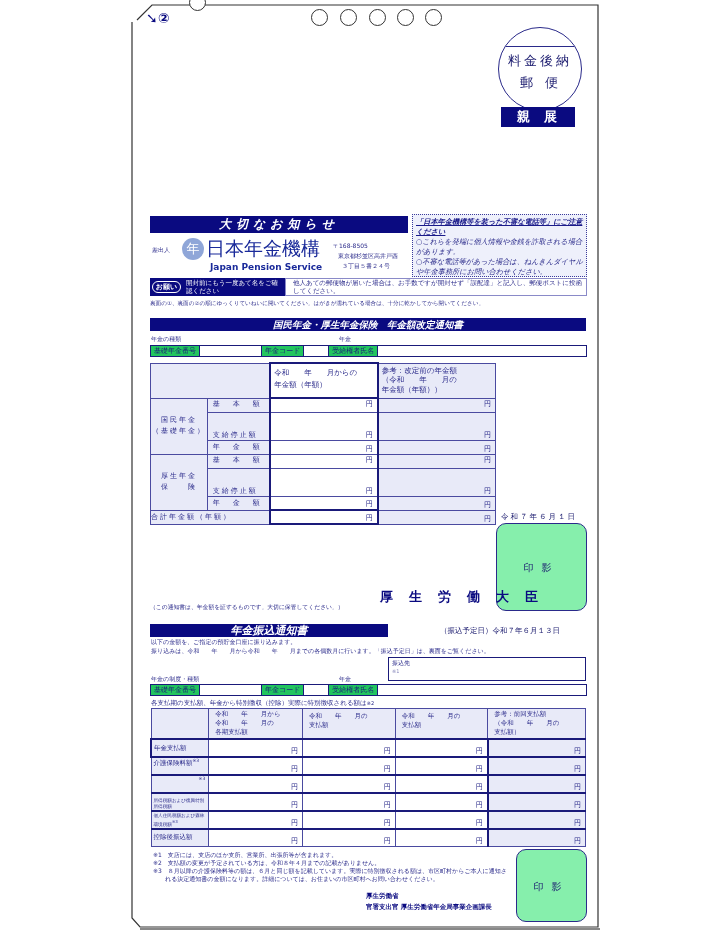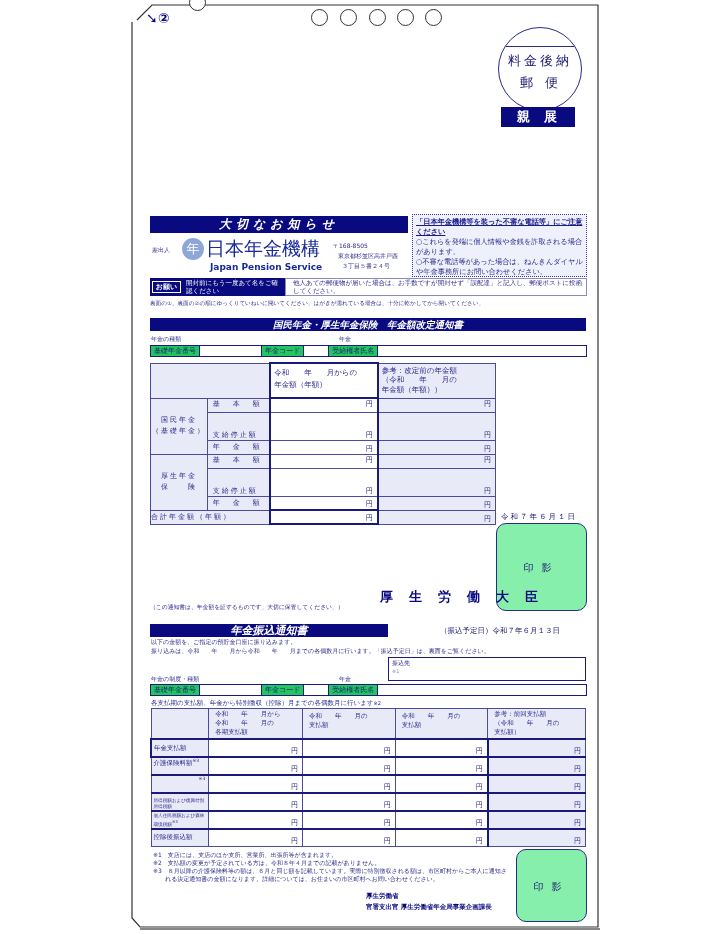--- a/index.html
+++ b/index.html
@@ -10,21 +10,21 @@
 
   .hole { position: absolute; width: 17px; height: 17px; border: 1.3px solid #333; border-radius: 50%; background: #fff; }
 
   .stamp-circle { position: absolute; left: 498px; top: 27px; width: 84px; height: 84px; border: 1.5px solid #2a2a8a; border-radius: 50%; overflow: hidden; }
   .stamp-circle .topline { position: absolute; left: 0; right: 0; top: 18px; border-top: 1.5px solid #2a2a8a; }
   .stamp-circle .l1 { position: absolute; left: 0; right: 0; top: 24px; text-align: center; font-size: 13px; letter-spacing: 3px; color: #1a1a6e; }
   .stamp-circle .l2 { position: absolute; left: 0; right: 0; top: 46px; text-align: center; font-size: 13px; letter-spacing: 12px; color: #1a1a6e; padding-left: 10px; }
   .oyaten { position: absolute; left: 501px; top: 107px; width: 74px; height: 20px; background: #0a0a80; color: #fff; font-weight: bold; font-size: 13px; text-align: center; line-height: 20px; letter-spacing: 14px; padding-left: 12px; }
 
   .banner { position: absolute; background: #0a0a80; color: #fff; font-weight: bold; text-align: center; font-style: italic; }
-  .dotbox { position: absolute; left: 412px; top: 214px; width: 175px; height: 63px; border: 1.5px dotted #3b3b9b; background: #eef0fb; padding: 2px 3px; font-size: 7.2px; line-height: 10px; color: #2a2a8a; }
+  .dotbox { position: absolute; left: 412px; top: 214px; width: 175px; height: 63px; border: 1.5px dotted #3b3b9b; background: #eef0fb; padding: 2px 3px; font-size: 7.2px; line-height: 10px; color: #2a2a8a; font-style: italic; }
   .dotbox .hd { font-weight: bold; color: #1a1a8a; text-decoration: underline; }
   .tiny { font-size: 6px; color: #2a2a8a; }
 
   .idrow { position: absolute; height: 12px; border: 1.5px solid #1a1a7a; display: flex; font-size: 7px; }
   .idrow .lab { background: #22c55e; border-right: 1.5px solid #1a1a7a; padding: 0 3px; line-height: 10px; color: #1a1a7a; white-space: nowrap; }
   .idrow .val { background: #fff; border-right: 1.5px solid #1a1a7a; }
   .idrow .val:last-child { border-right: none; }
 
   table { border-collapse: collapse; position: absolute; }
   td { font-size: 7px; color: #2a2a8a; }
@@ -74,21 +74,21 @@
 <div class="abs tiny" style="left:338px;top:252px;">東京都杉並区高井戸西</div>
 <div class="abs tiny" style="left:342px;top:262px;">３丁目５番２４号</div>
 
 <div class="dotbox">
   <div class="hd">「日本年金機構等を装った不審な電話等」にご注意ください</div>
   <div>○これらを発端に個人情報や金銭を詐取される場合があります。</div>
   <div>○不審な電話等があった場合は、ねんきんダイヤルや年金事務所にお問い合わせください。</div>
 </div>
 
 <div class="abs" style="left:150px;top:278px;width:135px;height:18px;background:#0a0a80;"></div>
-<div class="abs" style="left:152px;top:281px;width:29px;height:12px;border:1.3px solid #fff;border-radius:0;color:#fff;font-size:7px;font-weight:bold;text-align:center;line-height:10px;">お願い</div>
+<div class="abs" style="left:152px;top:281px;width:29px;height:12px;border:1.3px solid #fff;border-radius:6px;color:#fff;font-size:7px;font-weight:bold;text-align:center;line-height:10px;">お願い</div>
 <div class="abs" style="left:186px;top:279px;width:96px;color:#fff;font-size:6.5px;line-height:8px;">開封前にもう一度あて名をご確認ください</div>
 <div class="abs" style="left:285px;top:278px;width:302px;height:18px;border:1.3px solid #8a8ac8;background:#fff;"></div>
 <div class="abs" style="left:293px;top:279px;width:290px;font-size:6.5px;line-height:8px;color:#2a2a8a;">他人あての郵便物が届いた場合は、お手数ですが開封せず「誤配達」と記入し、郵便ポストに投函してください。</div>
 
 <div class="abs tiny" style="left:150px;top:300px;width:440px;white-space:nowrap;font-size:5.6px;">裏面の①、裏面の②の順にゆっくりていねいに開いてください。はがきが濡れている場合は、十分に乾かしてから開いてください。</div>
 
 <div class="banner" style="left:150px;top:318px;width:436px;height:13px;font-size:9.5px;line-height:13px;">国民年金・厚生年金保険　年金額改定通知書</div>
 <div class="abs tiny" style="left:151px;top:335px;">年金の種類</div>
 <div class="abs tiny" style="left:339px;top:335px;">年金</div>
 
@@ -192,21 +192,21 @@
 <div class="idrow" style="left:150px;top:684px;width:437px;">
   <div class="lab">基礎年金番号</div>
   <div class="val" style="width:62px;"></div>
   <div class="lab">年金コード</div>
   <div class="val" style="width:25px;"></div>
   <div class="lab">受給権者氏名</div>
   <div class="val" style="flex:1;"></div>
 </div>
 
 <div class="abs" style="left:151px;top:699px;font-size:6.5px;color:#2a2a8a;white-space:nowrap;">
-  <span>各支払期の支払額、年金から特別徴収（控除）月までの各偶数月に行います</span><span style="font-size:5px;">※2</span>
+  <span>各支払期の支払額、年金から特別徴収（控除）実際に特別徴収される額は</span><span style="font-size:5px;">※2</span>
 </div>
 
 <table class="t1" style="left:150px;top:708px;width:436px;">
   <colgroup>
       <col style="width:58px">
       <col style="width:94px">
       <col style="width:93px">
       <col style="width:93px">
       <col style="width:98px">
     </colgroup>

